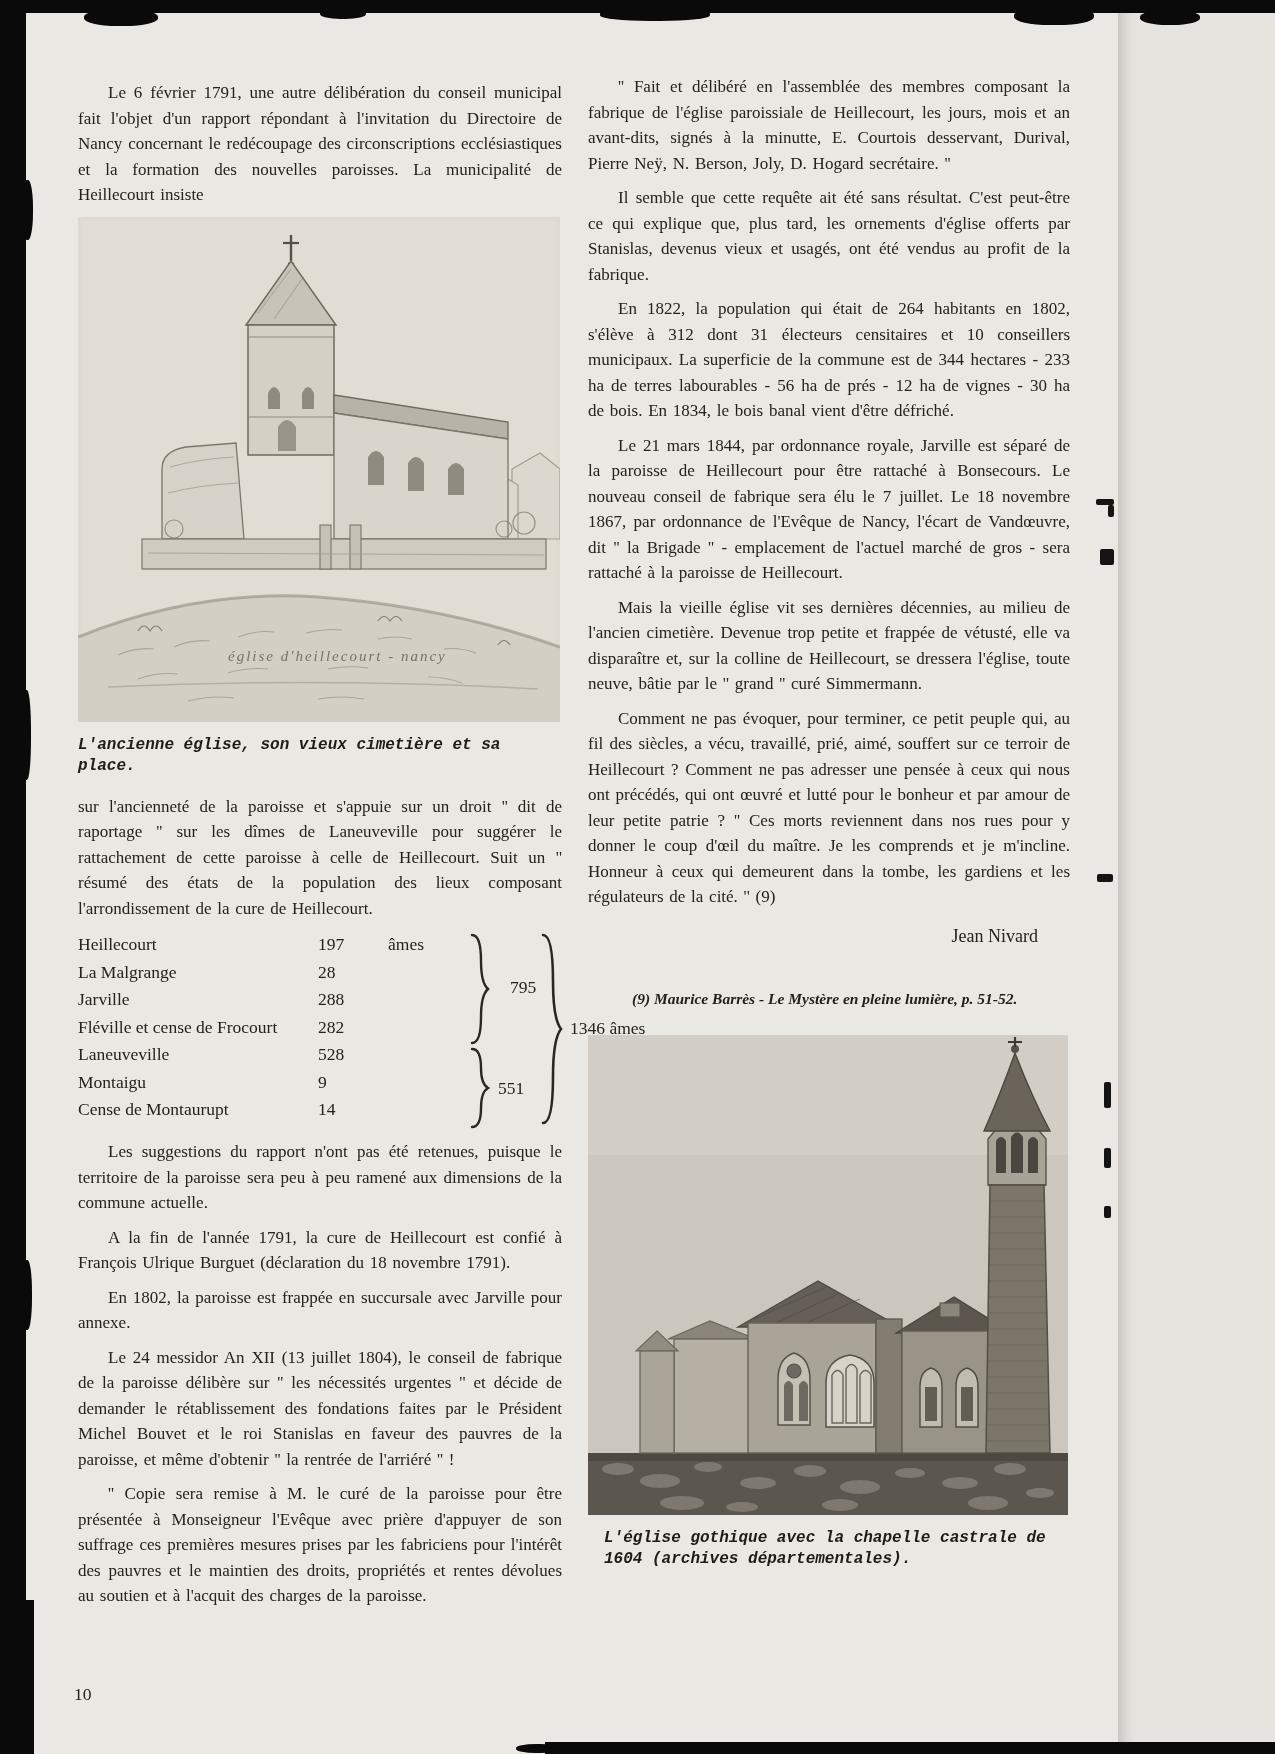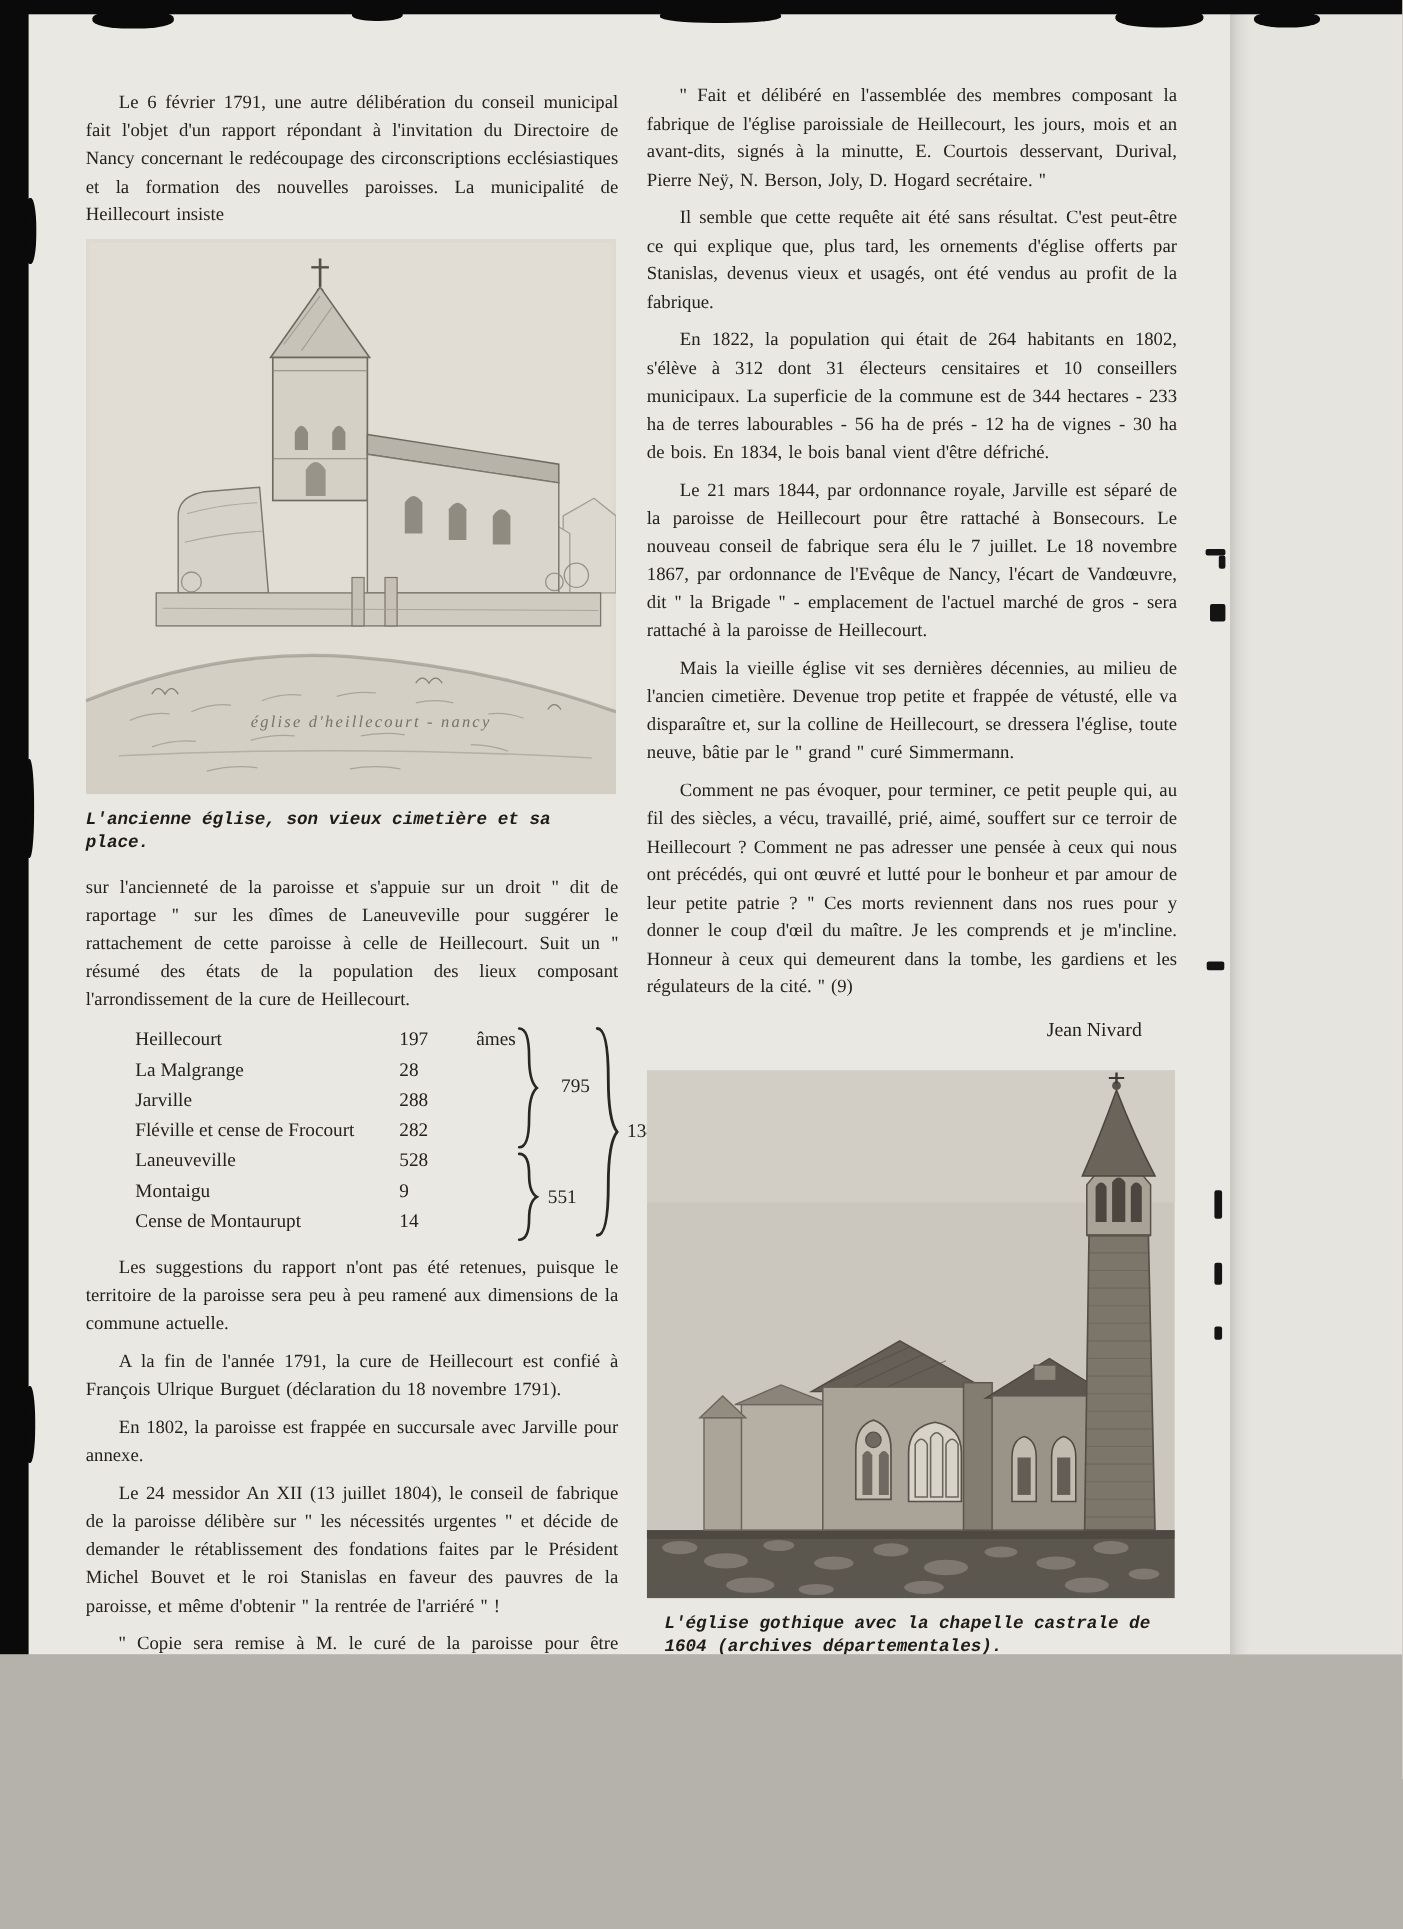--- a/index.html
+++ b/index.html
@@ -1,17 +1,17 @@
 <!DOCTYPE html>
 <html lang="fr"><head>
 <meta charset="utf-8">
 <style>
   html,body{margin:0;padding:0;background:#b5b2ac;}
   .page{
-    position:relative;width:1275px;height:1504px;background:#eae8e3;
+    position:relative;width:1275px;height:1754px;background:#eae8e3;
     overflow:hidden;
     font-family:"Liberation Serif","DejaVu Serif",serif;color:#262219;
   }
   
   .edge-top{position:absolute;left:0;top:0;width:1275px;height:13px;background:#0a0a0a;}
   .edge-left{position:absolute;left:0;top:0;width:26px;height:1754px;background:#0a0a0a;}
   .edge-bottom{position:absolute;left:545px;top:1742px;width:730px;height:12px;background:#0a0a0a;}
   .bump{position:absolute;background:#0a0a0a;border-radius:45%;}
   .paper-edge{position:absolute;left:1118px;top:0;width:157px;height:1754px;background:#e6e4df;
     box-shadow:inset 12px 0 16px -10px rgba(60,55,45,.28);}
@@ -30,21 +30,21 @@
   .illus{display:block;}
   .caption{
     font-style:italic;font-weight:bold;font-size:16px;line-height:21px;
     margin-top:13px;color:#1f1c17;font-family:Liberation Mono, monospace;
   }
   .caption2{padding-left:16px;width:452px;}
   .after-fig{margin-top:17px;}
   
   .poptable{position:relative;width:580px;height:196px;margin:10px 0 12px 0;}
   .trow{display:flex;height:27.5px;line-height:27.5px;font-size:17.5px;}
-  .place{width:240px;margin-left:45px;}
+  .place{width:240px;}
   .num{width:62px;}
   .suffix{margin-left:8px;}
   .brace{position:absolute;}
   .brace-val{position:absolute;font-size:17.5px;line-height:26px;}
   
   .signature{margin-top:16px;padding-right:32px;text-align:right;font-size:18px;}
   .footnote{
     margin-top:42px;padding-left:44px;font-size:15.5px;line-height:20px;
     font-style:italic;font-weight:bold;color:#211e19;
   }
@@ -189,20 +189,21 @@
 
   <div class="colR">
     <p class="p indent">'' Fait et délibéré en l'assemblée des membres composant la fabrique de l'église paroissiale de Heillecourt, les jours, mois et an avant-dits, signés à la minutte, E. Courtois desservant, Durival, Pierre Neÿ, N. Berson, Joly, D. Hogard secrétaire. ''</p>
     <p class="p indent">Il semble que cette requête ait été sans résultat. C'est peut-être ce qui explique que, plus tard, les ornements d'église offerts par Stanislas, devenus vieux et usagés, ont été vendus au profit de la fabrique.</p>
     <p class="p indent">En 1822, la population qui était de 264 habitants en 1802, s'élève à 312 dont 31 électeurs censitaires et 10 conseillers municipaux. La superficie de la commune est de 344 hectares - 233 ha de terres labourables - 56 ha de prés - 12 ha de vignes - 30 ha de bois. En 1834, le bois banal vient d'être défriché.</p>
     <p class="p indent">Le 21 mars 1844, par ordonnance royale, Jarville est séparé de la paroisse de Heillecourt pour être rattaché à Bonsecours. Le nouveau conseil de fabrique sera élu le 7 juillet. Le 18 novembre 1867, par ordonnance de l'Evêque de Nancy, l'écart de Vandœuvre, dit '' la Brigade '' - emplacement de l'actuel marché de gros - sera rattaché à la paroisse de Heillecourt.</p>
     <p class="p indent">Mais la vieille église vit ses dernières décennies, au milieu de l'ancien cimetière. Devenue trop petite et frappée de vétusté, elle va disparaître et, sur la colline de Heillecourt, se dressera l'église, toute neuve, bâtie par le '' grand '' curé Simmermann.</p>
     <p class="p indent">Comment ne pas évoquer, pour terminer, ce petit peuple qui, au fil des siècles, a vécu, travaillé, prié, aimé, souffert sur ce terroir de Heillecourt ? Comment ne pas adresser une pensée à ceux qui nous ont précédés, qui ont œuvré et lutté pour le bonheur et par amour de leur petite patrie ? '' Ces morts reviennent dans nos rues pour y donner le coup d'œil du maître. Je les comprends et je m'incline. Honneur à ceux qui demeurent dans la tombe, les gardiens et les régulateurs de la cité. '' (9)</p>
 
     <div class="signature">Jean Nivard</div>
+    <div class="footnote">(9) Maurice Barrès - Le Mystère en pleine lumière, p. 51-52.</div>
 
     <figure class="fig2">
       <svg class="illus" width="480" height="480" viewBox="0 0 480 480" xmlns="http://www.w3.org/2000/svg">
         <rect x="0" y="0" width="480" height="480" fill="#cbc7bf"></rect>
         <rect x="0" y="0" width="480" height="120" fill="#d2cec6"></rect>
 
         <rect x="0" y="418" width="480" height="62" fill="#5b564e"></rect>
         <rect x="0" y="418" width="480" height="8" fill="#3f3b35" opacity="0.5"></rect>
         <g fill="#7e7870">
           <ellipse cx="30" cy="434" rx="16" ry="6"></ellipse>

